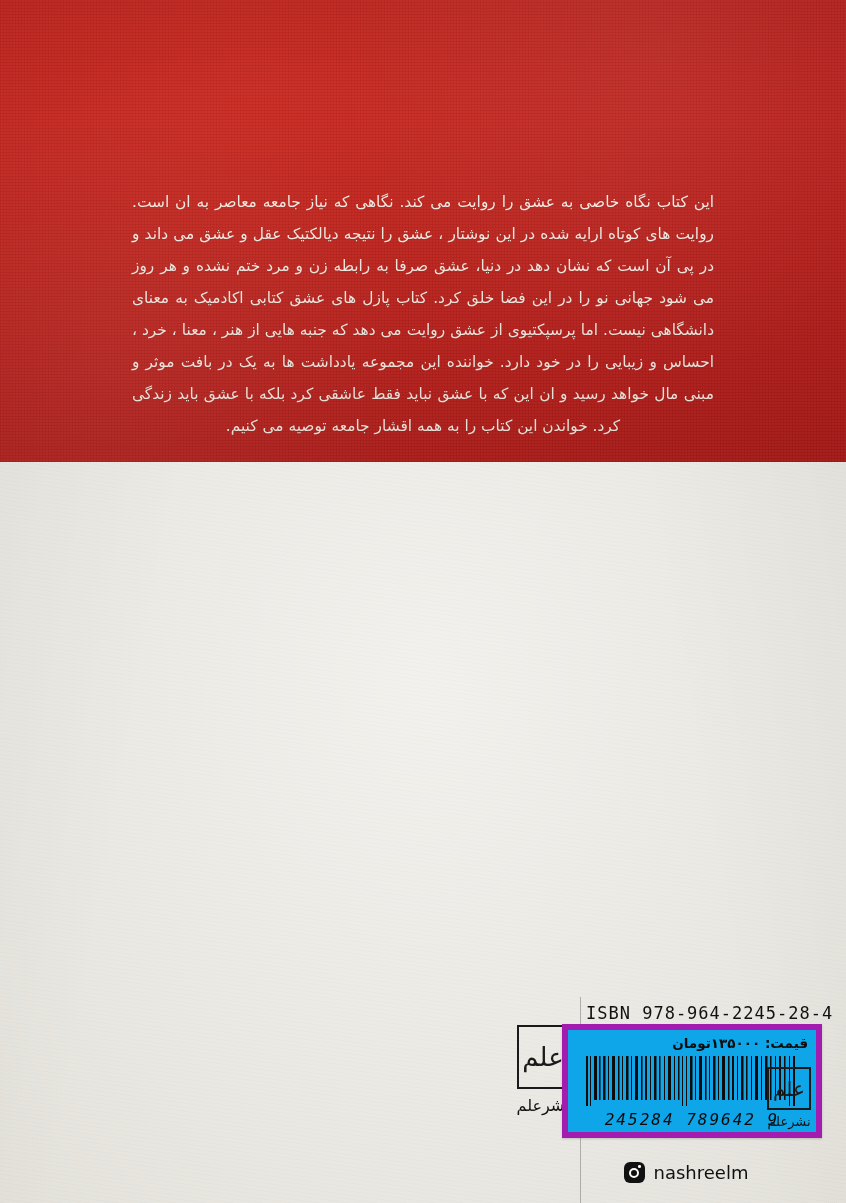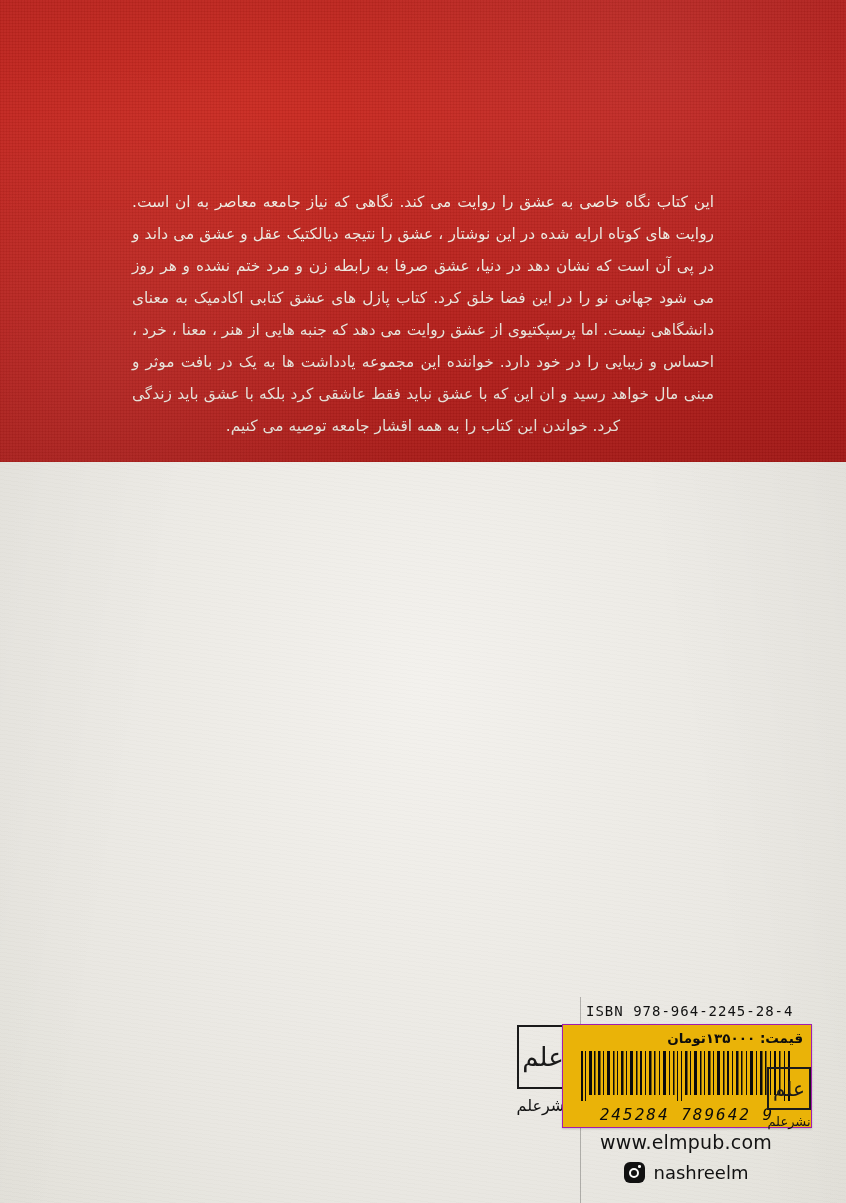--- a/index.html
+++ b/index.html
@@ -121,33 +121,33 @@
     font-size: 16px;
     color: #141414;
   }
 
   
   .isbn-text {
     position: absolute;
     left: 586px;
     top: 1003px;
     font-family: "DejaVu Sans Mono", "Liberation Mono", monospace;
-    font-size: 14px;
+    font-size: 17px;
     letter-spacing: 1px;
     color: #111;
   }
 
   .sticker {
     position: absolute;
     left: 562px;
     top: 1024px;
     width: 248px;
     height: 102px;
-    background: #eab308;
-    border: 1px solid #a21caf;
+    background: #0ea5e9;
+    border: 6px solid #a21caf;
     box-shadow: 0 1px 2px rgba(0,0,0,0.18);
   }
   .price {
     position: absolute;
     right: 8px;
     top: 5px;
     font-size: 13.5px;
     font-weight: bold;
     color: #0d0d0d;
     direction: rtl;
@@ -326,20 +326,19 @@
     </svg>
 
     <div class="barcode-number">9 789642 245284</div>
   </div>
 
   <div class="corner-logo">
     <div class="logo-mark">ﻋﻠﻢ</div>
     <div class="logo-caption">نشرعلم</div>
   </div>
 
-  <div class="website">www.elmpub.com</div>
 
   <div class="social">
     <span class="ig-icon"></span>
     <span class="social-handle">nashreelm</span>
   </div>
 
 </div>
 
 </body></html>

